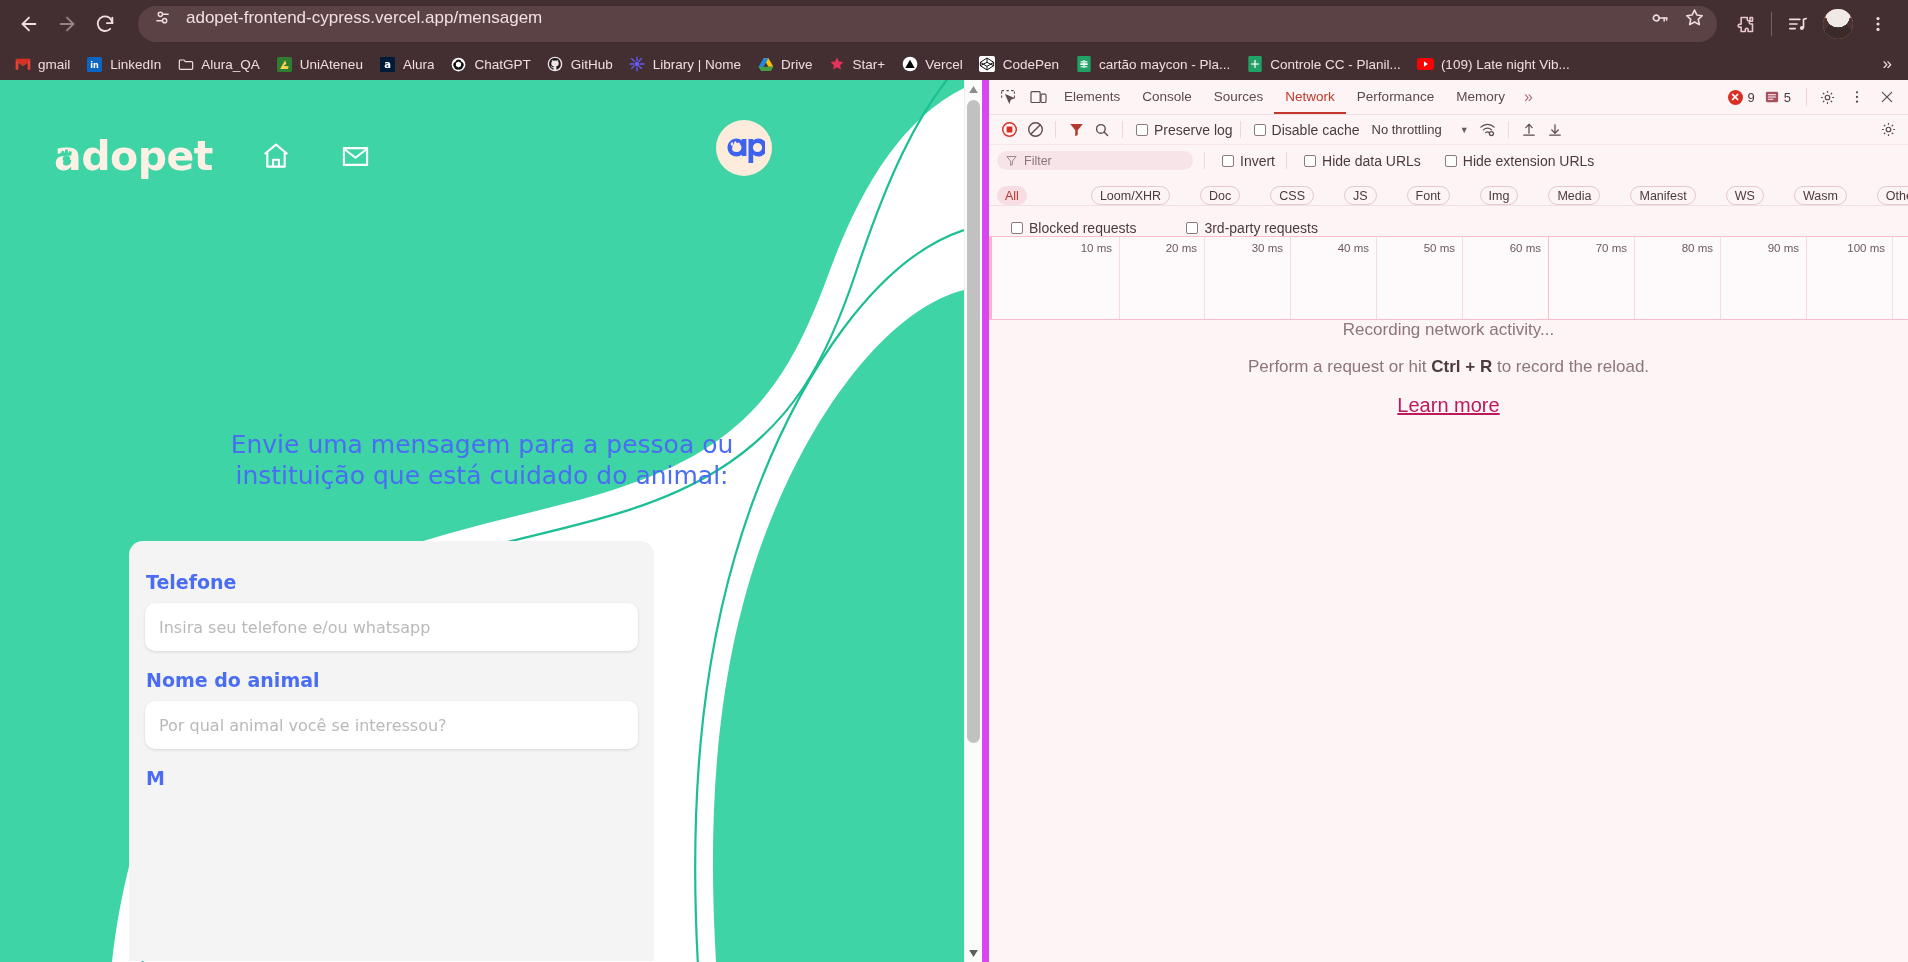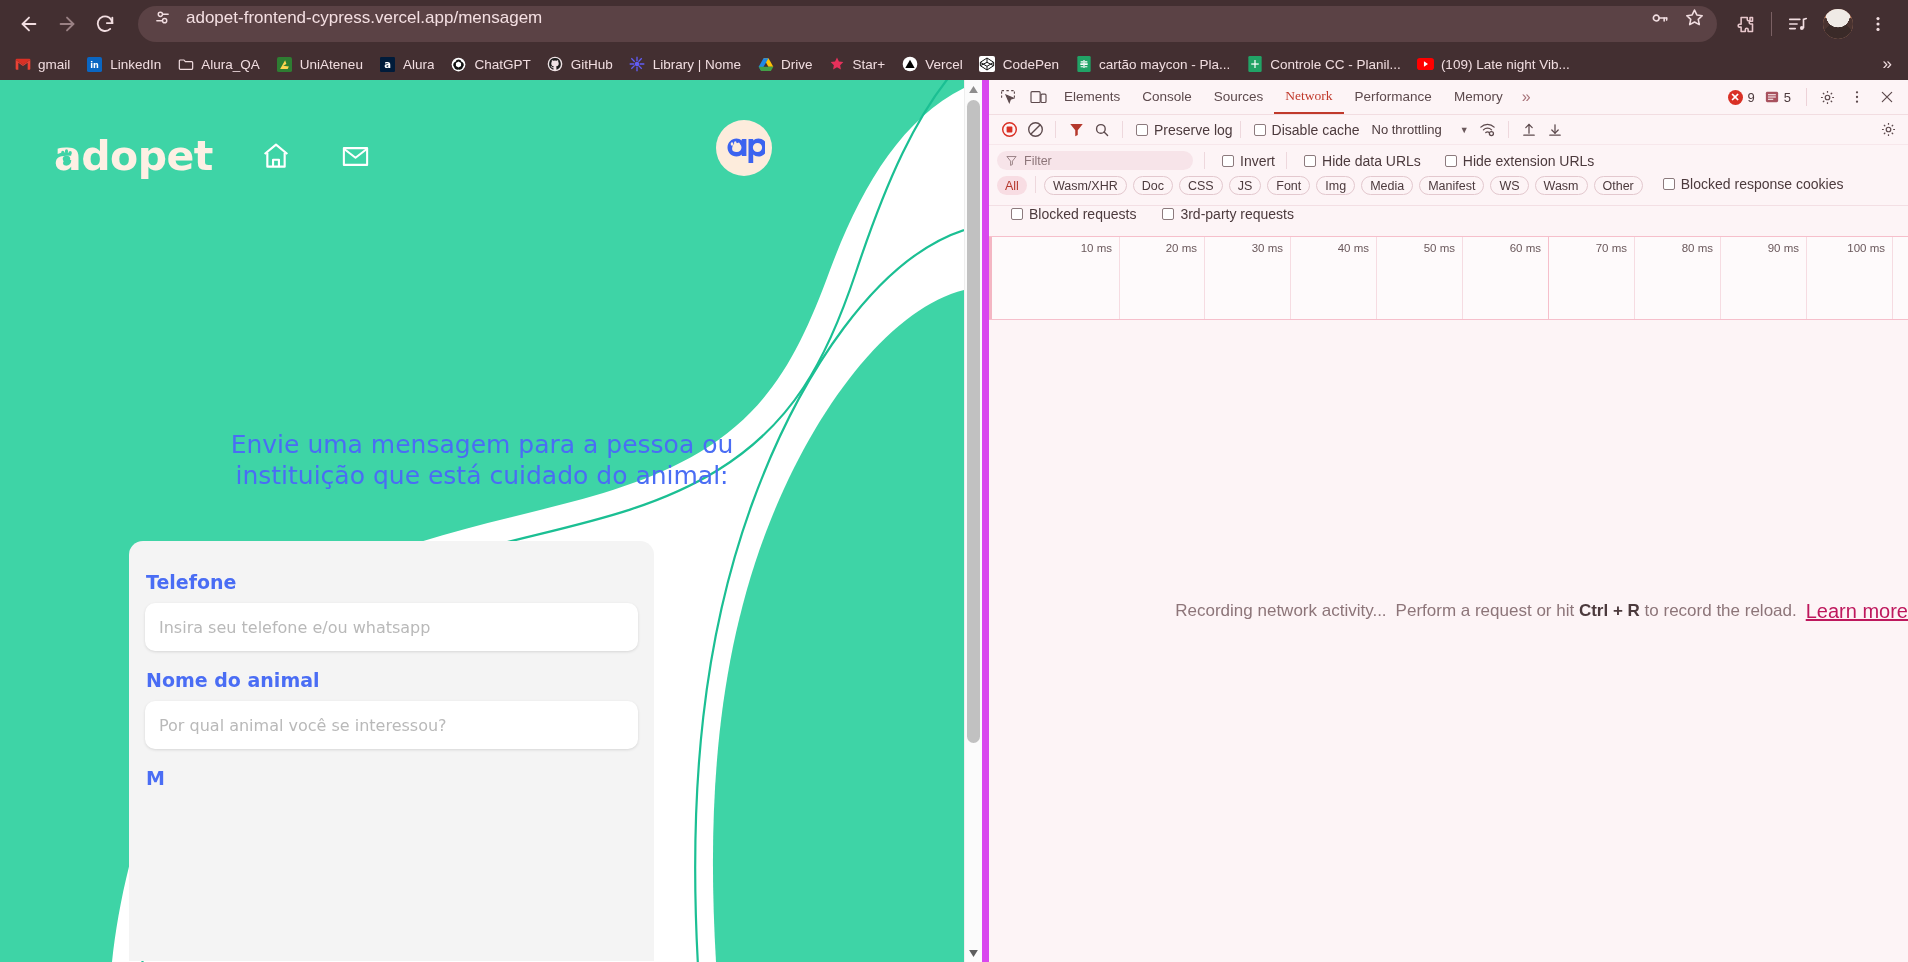--- a/index.html
+++ b/index.html
@@ -155,21 +155,21 @@
   #dt-tabbar {
     height: 35px; display: flex; align-items: stretch;
     border-bottom: 1px solid #f2dde1; padding-left: 4px; flex: 0 0 auto;
   }
   .dt-sq-btn { width: 30px; display:flex; align-items:center; justify-content:center; cursor:pointer; }
   .dt-tab {
     display: flex; align-items: center; padding: 0 11px;
     color: #5d4a4d; font-size: 13.5px; cursor: pointer;
     border-bottom: 2px solid transparent; white-space: nowrap;
   }
-  .dt-tab.active { color: #c0392b; border-bottom-color: #c0392b; font-family: Liberation Serif, serif; }
+  .dt-tab.active { color: #c0392b; border-bottom-color: #c0392b; }
   #dt-more { padding: 0 8px; display:flex; align-items:center; color:#a8747a; font-size:16px; cursor:pointer; }
   #dt-tab-right { margin-left: auto; display: flex; align-items: center; padding-right: 6px; }
   .badge { display: flex; align-items: center; margin-right: 10px; cursor: pointer; }
   .badge-count { font-size: 13px; color: #4c3a3d; margin-left: 5px; }
   #err-dot {
     width: 15px; height: 15px; border-radius: 50%; background: #d93025;
     color: #fff; font-size: 11px; font-weight: 700;
     display: flex; align-items: center; justify-content: center; line-height: 1;
   }
   #dt-tab-sep { width: 1px; height: 18px; background: #edd2d8; margin: 0 5px; }
@@ -194,23 +194,24 @@
     padding: 0 8px; flex: 0 0 auto;
   }
   #filter-box {
     width: 196px; height: 19px; background: #f7e4e9; border-radius: 10px;
     display: flex; align-items: center; padding: 0 9px; cursor: text;
   }
   #filter-placeholder { color: #8d7579; font-size: 12.5px; margin-left: 7px; }
   #filterbar-sep { width: 1px; height: 17px; background: #eed8dd; margin: 0 11px; }
 
   #dt-typebar {
-    height: 30px; display: flex; align-items: flex-start;
+    height: 30px; display: flex; align-items: flex-end;
     padding: 0 8px; flex: 0 0 auto;
     border-bottom: 1px solid #f3dfe4;
+    gap: 24px;
   }
   .type-chip {
     height: 19px; padding: 0 8px; border-radius: 10px;
     border: 1px solid #e3c8ce; color: #4c3a3d; font-size: 12.5px;
     display: flex; align-items: center; margin-right: 6px; cursor: pointer; white-space: nowrap;
   }
   .type-chip.active { background: #f8dde3; border-color: transparent; color: #b5382c; }
   #type-sep { width: 1px; height: 17px; background: #eed8dd; margin: 0 8px 0 2px; }
 
   #dt-timeline {
@@ -219,22 +220,22 @@
     border-top: 1px solid #f6bfcb;
   }
   #tl-leftmark { position: absolute; left: 0; top: 0; bottom: 0; width: 3px; background: #f4b6c3; }
   .tl-div { position: absolute; top: 0; bottom: 0; width: 1px; background: #f6dce2; }
   .tl-label {
     position: absolute; top: 5px; font-size: 11.5px; color: #6a585b;
     transform: translateX(-100%); padding-right: 7px; white-space: nowrap;
   }
 
   #dt-empty {
-    flex: 1 1 auto; display: flex; flex-direction: row;
-    align-items: center; justify-content: flex-end; gap: 9px; padding-bottom: 60px;
+    flex: 1 1 auto; display: flex; flex-direction: column;
+    align-items: center; justify-content: flex-start; gap: 17px; padding-bottom: 60px;
   }
   #empty-l1 { font-size: 17px; color: #8d7579; }
   #empty-l2 { font-size: 17px; color: #8d7579; }
   #empty-l2 b { color: #4c3a3d; font-weight: 700; }
   #empty-link { font-size: 20px; color: #be185d; text-decoration: underline; cursor: pointer; }
 </style>
 </head>
 <body>
 
 <div id="browser-chrome">
@@ -697,21 +698,21 @@
       </div>
       <div class="cb-wrap" style="margin-left:18px">
         <span class="cbox"></span>
         <span>Hide extension URLs</span>
       </div>
     </div>
 
     <div id="dt-typebar">
       <div class="type-chip active" style="border:none;background:#f8dde3">All</div>
       <div id="type-sep"></div>
-      <div class="type-chip">Wasm/XHR</div>
+      <div class="type-chip">Loom/XHR</div>
       <div class="type-chip">Doc</div>
       <div class="type-chip">CSS</div>
       <div class="type-chip">JS</div>
       <div class="type-chip">Font</div>
       <div class="type-chip">Img</div>
       <div class="type-chip">Media</div>
       <div class="type-chip">Manifest</div>
       <div class="type-chip">WS</div>
       <div class="type-chip">Wasm</div>
       <div class="type-chip">Other</div>

